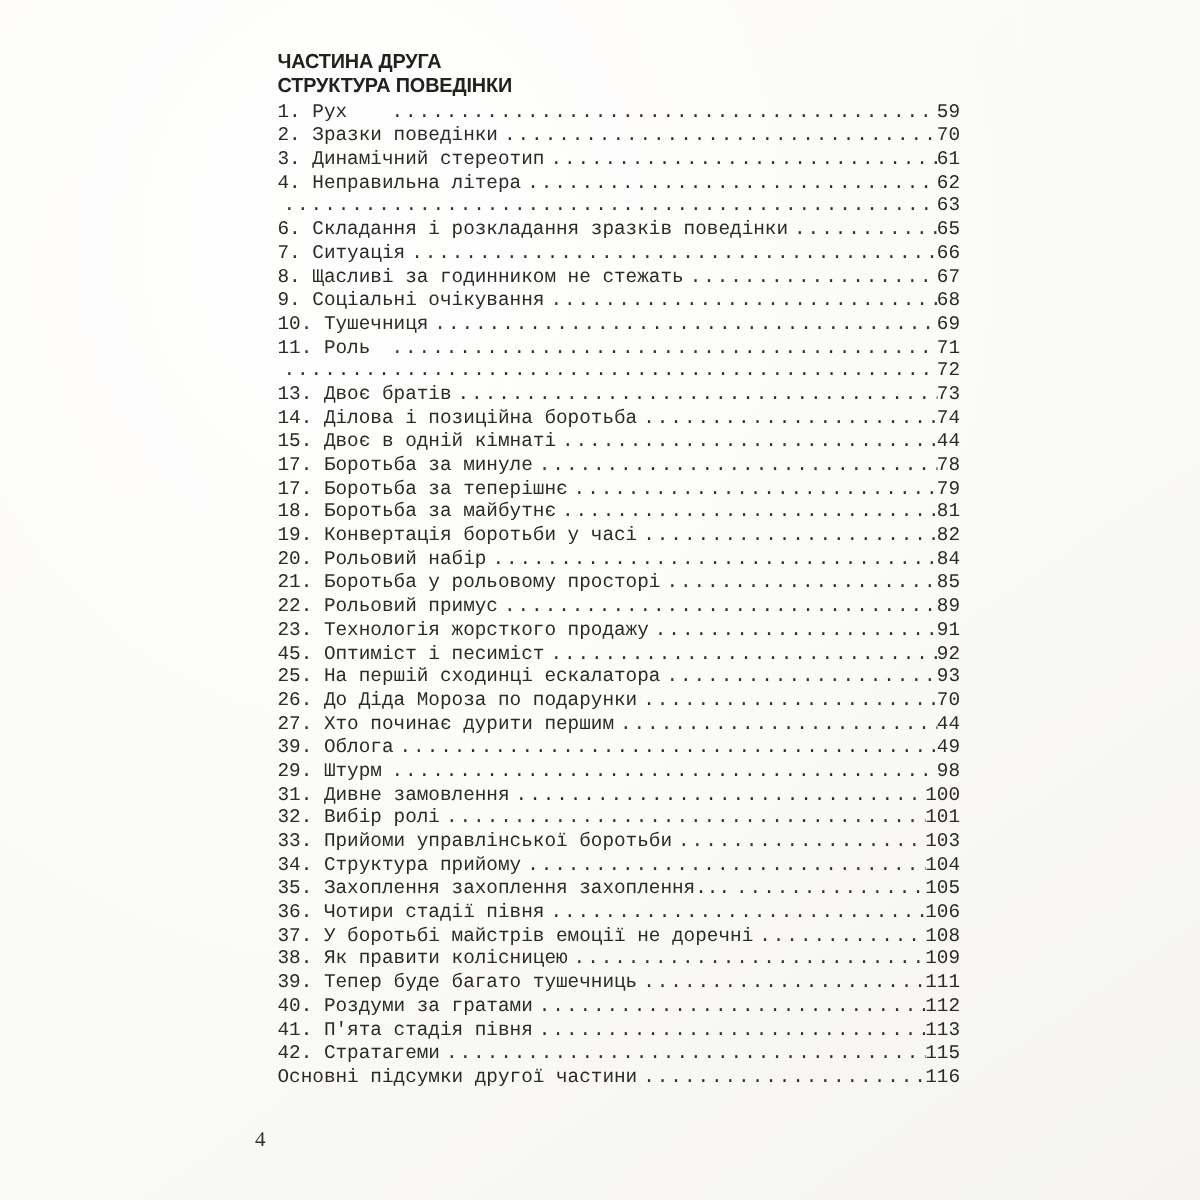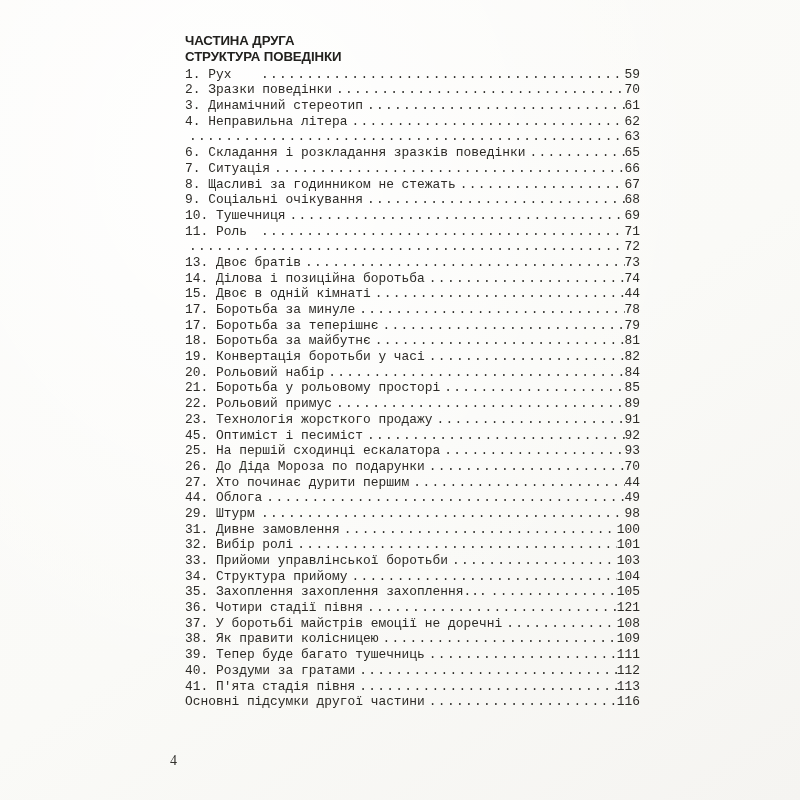--- a/index.html
+++ b/index.html
@@ -244,21 +244,21 @@
     <span class="toc-page">70</span>
   </div>
 
   <div class="toc-row">
     <span class="toc-label">27. Хто починає дурити першим</span>
     <span class="toc-dots"></span>
     <span class="toc-page">44</span>
   </div>
 
   <div class="toc-row">
-    <span class="toc-label">44. Облога</span>
+    <span class="toc-label">39. Облога</span>
     <span class="toc-dots"></span>
     <span class="toc-page">49</span>
   </div>
 
   <div class="toc-row">
     <span class="toc-label tab">29. Штурм</span>
     <span class="toc-dots"></span>
     <span class="toc-page">98</span>
   </div>
 
@@ -289,21 +289,21 @@
 
   <div class="toc-row">
     <span class="toc-label">35. Захоплення захоплення захоплення...</span>
     <span class="toc-dots"></span>
     <span class="toc-page">105</span>
   </div>
 
   <div class="toc-row">
     <span class="toc-label">36. Чотири стадії півня</span>
     <span class="toc-dots"></span>
-    <span class="toc-page">121</span>
+    <span class="toc-page">106</span>
   </div>
 
   <div class="toc-row">
     <span class="toc-label">37. У боротьбі майстрів емоції не доречні</span>
     <span class="toc-dots"></span>
     <span class="toc-page">108</span>
   </div>
 
   <div class="toc-row">
     <span class="toc-label">38. Як правити колісницею</span>
@@ -322,20 +322,25 @@
     <span class="toc-dots"></span>
     <span class="toc-page">112</span>
   </div>
 
   <div class="toc-row">
     <span class="toc-label">41. П'ята стадія півня</span>
     <span class="toc-dots"></span>
     <span class="toc-page">113</span>
   </div>
 
+  <div class="toc-row">
+    <span class="toc-label">42. Стратагеми</span>
+    <span class="toc-dots"></span>
+    <span class="toc-page">115</span>
+  </div>
 
   <div class="toc-row">
     <span class="toc-label">Основні підсумки другої частини</span>
     <span class="toc-dots"></span>
     <span class="toc-page">116</span>
   </div>
 </div>
   </div>
   <div class="folio">4</div>
 </div>

